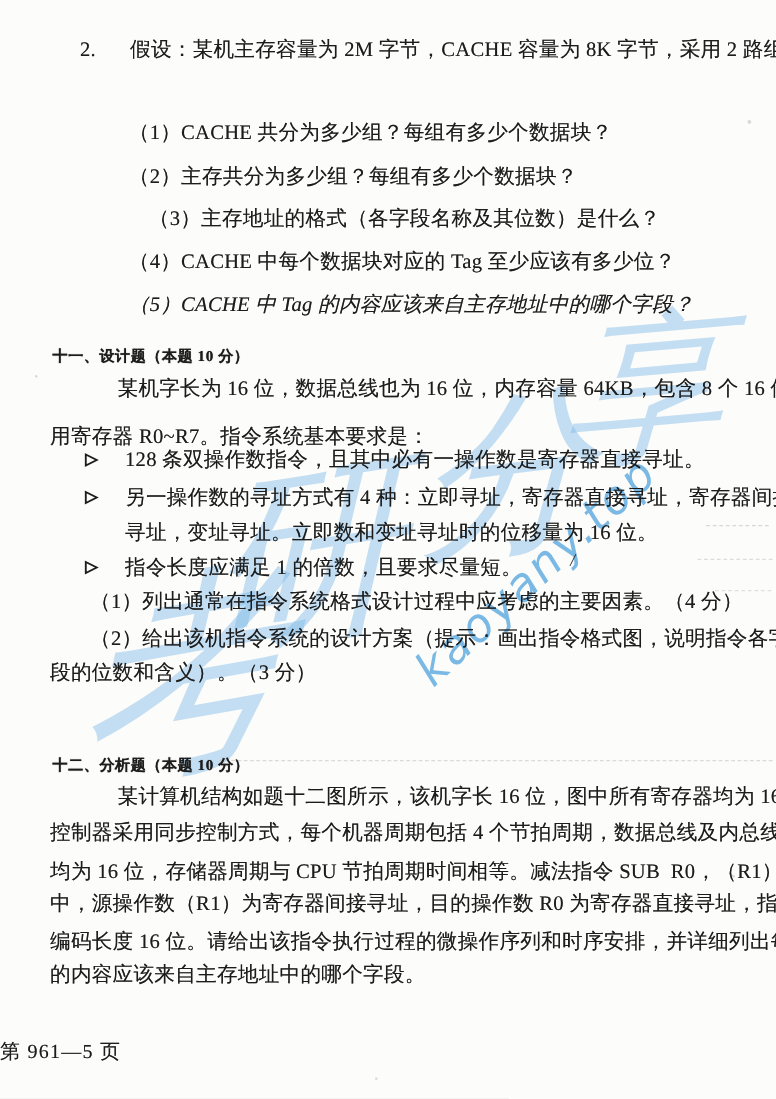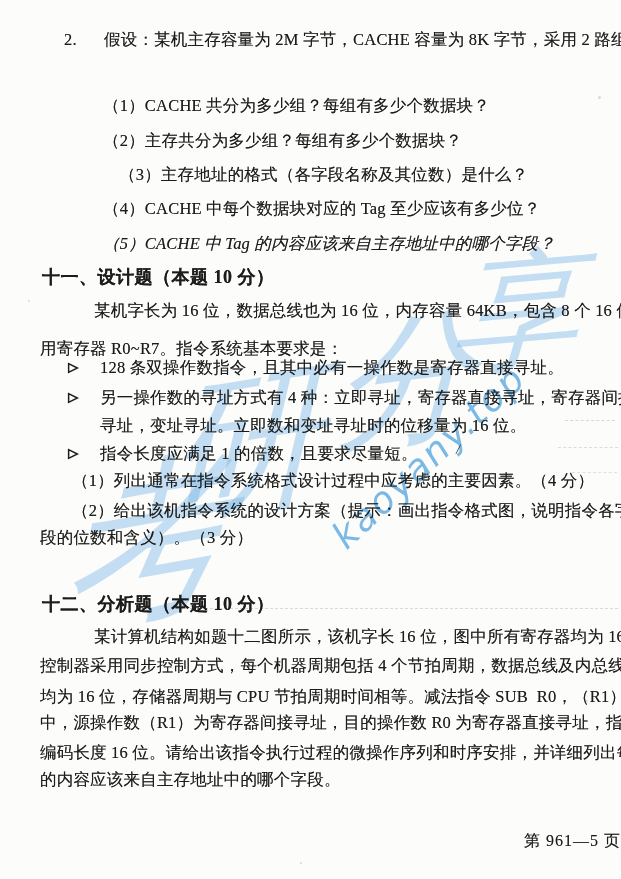--- a/index.html
+++ b/index.html
@@ -18,29 +18,30 @@
     position: absolute;
     white-space: pre;
     font-size: 16.5px;
     line-height: 1.25;
     letter-spacing: 0.2px;
     text-shadow: 0 0 0.4px rgba(20,20,20,0.55);
     z-index: 3;
   }
   .heading {
     font-weight: 700;
-    font-size: 18px;
+    font-size: 12px;
     letter-spacing: 0.5px;
     text-shadow: 0 0 0.6px rgba(10,10,10,0.8);
+    margin-top: 12px;
   }
   .qnum { font-size: 16.5px; }
   .footer {
     position: absolute;
     left: 0; right: 0;
-    text-align: right;
+    text-align: left;
     font-size: 16px;
     letter-spacing: 1px;
     z-index: 3;
     text-shadow: 0 0 0.4px rgba(20,20,20,0.5);
   }
   
   .bullet {
     position: absolute;
     width: 14px; height: 14px;
     z-index: 3;

